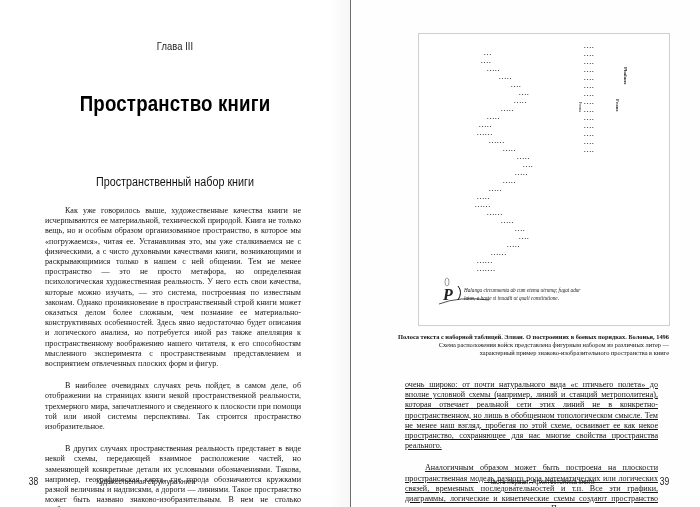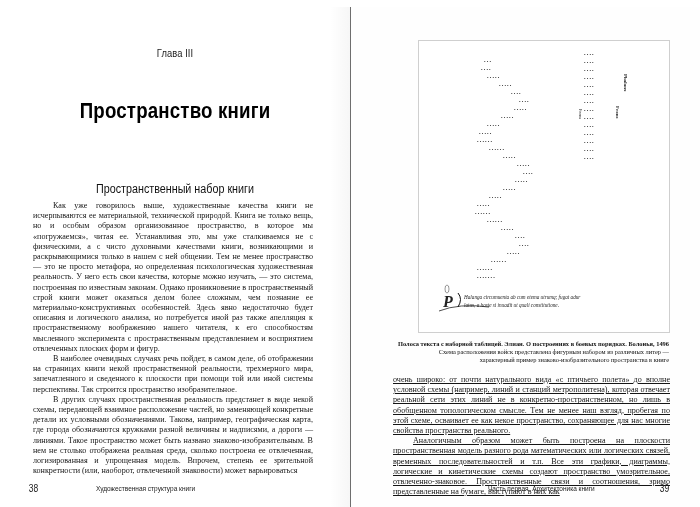--- a/index.html
+++ b/index.html
@@ -1,21 +1,21 @@
 <!DOCTYPE html>
 <html><head>
 <meta charset="utf-8">
 <style>
   html, body { margin: 0; padding: 0; }
   body {
     width: 700px; height: 507px; overflow: hidden; position: relative;
     background: #ffffff; color: #111;
     font-family: "Liberation Serif", serif;
   }
-  .spread { position: absolute; left: 0; top: 7px; width: 700px; height: 449px; }
+  .spread { position: absolute; left: 0; top: 0; width: 700px; height: 449px; }
   .page { position: absolute; top: 0; height: 507px; background: #fff; }
   .page-left { left: 0; width: 350px; }
   .page-right { left: 351px; width: 349px; background: #fefefe; }
   .gutter { position: absolute; left: 350px; top: 0; width: 1px; height: 507px; background: #6e6e6e; }
   .gutter-shade { position: absolute; left: 330px; top: 0; width: 20px; height: 507px;
     background: linear-gradient(to right, rgba(0,0,0,0), rgba(0,0,0,0.035)); }
 
   .chapter-label {
     position: absolute; left: 0; width: 350px; top: 40px; text-align: center;
     font-family: "Liberation Sans", sans-serif; font-size: 11px; letter-spacing: 0.1px;
@@ -30,21 +30,21 @@
     position: absolute; left: 0; width: 350px; top: 175px; text-align: center;
     font-family: "Liberation Sans", sans-serif; font-size: 12.5px; color: #111;
     transform: scaleX(0.86);
   }
   .body-text {
     position: absolute; font-size: 8.1px; line-height: 10.2px; color: #151515;
     text-align: justify;
   }
   .left-body { left: 33px; top: 194px; width: 280px; }
   .right-body { left: 393px; top: 368px; width: 277px; text-decoration: underline; }
-  .body-text p { margin: 0; text-indent: 20px; }
+  .body-text p { margin: 12px; text-indent: 20px; }
   .body-text p.noindent { text-indent: 0; }
 
   .folio {
     position: absolute; top: 476px; font-family: "Liberation Sans", sans-serif;
     font-size: 10px; color: #222; transform: scaleX(0.85);
   }
   .folio-left { left: 28px; }
   .folio-right { left: 659px; }
   .running-head {
     position: absolute; top: 478px; font-family: "Liberation Sans", sans-serif;

